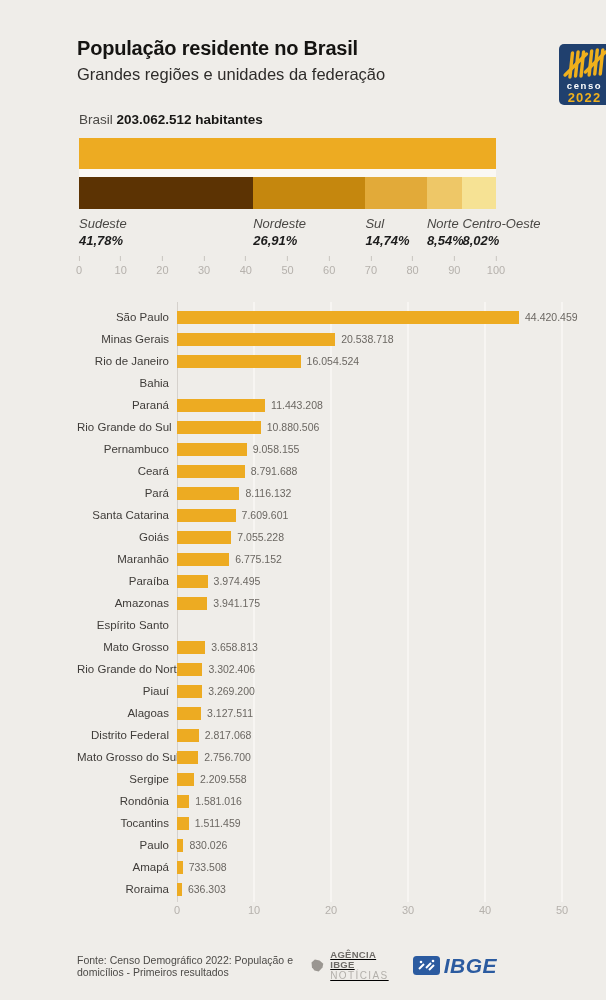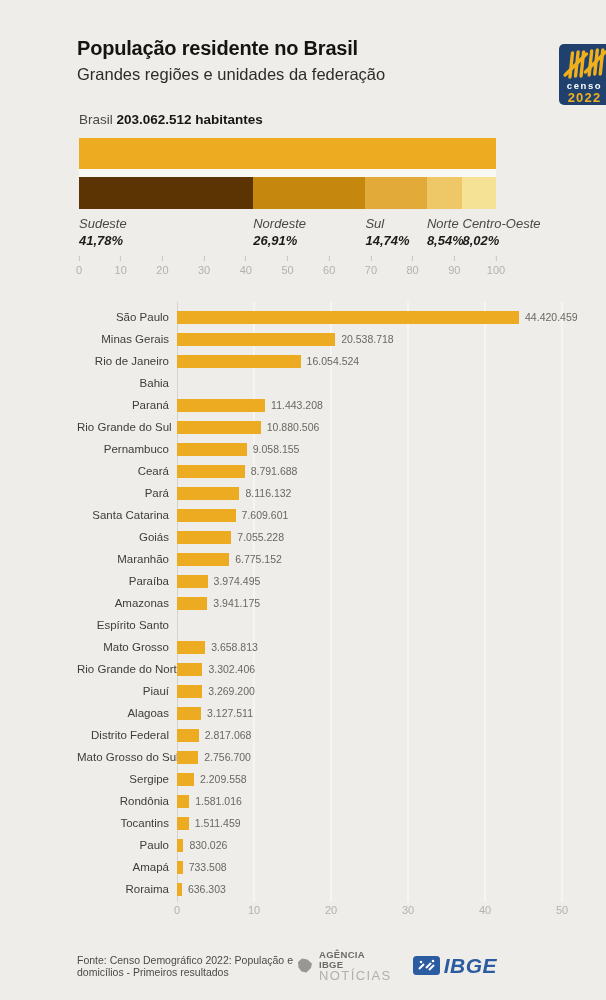--- a/index.html
+++ b/index.html
@@ -49,24 +49,24 @@
   .sbararea{margin-left:8px;width:385px;flex:none;display:flex;align-items:center;overflow:visible;}
   .sbar{height:13px;background:#edab22;flex:none;}
   .sval{margin-left:6px;font-size:10.5px;color:#6b6762;white-space:nowrap;flex:none;}
   .saxis{position:relative;height:16px;width:385px;margin:4px 0 0 100px;}
   .sx{position:absolute;top:0;transform:translateX(-50%);font-size:11px;color:#b5b1ac;}
 
   
   footer{display:flex;align-items:center;justify-content:space-between;margin:30px 40px 0 40px;}
   .source{font-size:10.5px;color:#4c4a47;}
   .logos{display:flex;align-items:center;gap:13px;}
-  .agencia{display:flex;align-items:center;gap:5px;}
+  .agencia{display:flex;align-items:center;gap:5px;text-decoration:underline;}
   .agencia .txt{display:flex;flex-direction:column;line-height:10px;}
   .agencia .l1{font-size:9.5px;font-weight:700;color:#6d6a66;letter-spacing:0.3px;}
-  .agencia .l2{font-size:13px;color:#b3b0ab;letter-spacing:1.4px;margin-top:1px;}
+  .agencia .l2{font-size:10px;color:#b3b0ab;letter-spacing:1.4px;margin-top:1px;}
   .ibge{display:flex;align-items:center;gap:4px;padding-left:8px;}
   .ibge .word{font-size:21px;font-weight:800;font-style:italic;color:#2b5ba0;letter-spacing:0.5px;}
 </style>
 </head>
 <body>
 
 <div class="page">
 
   <header>
     <h1>População residente no Brasil</h1>

